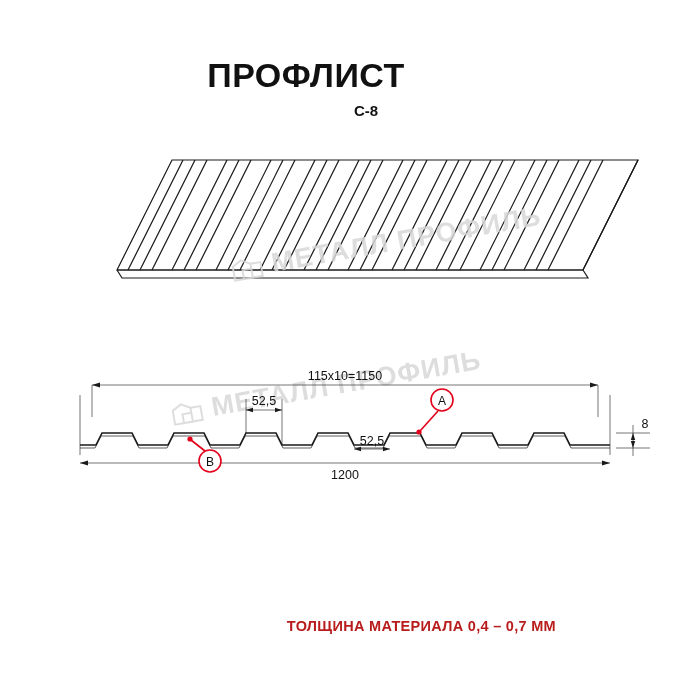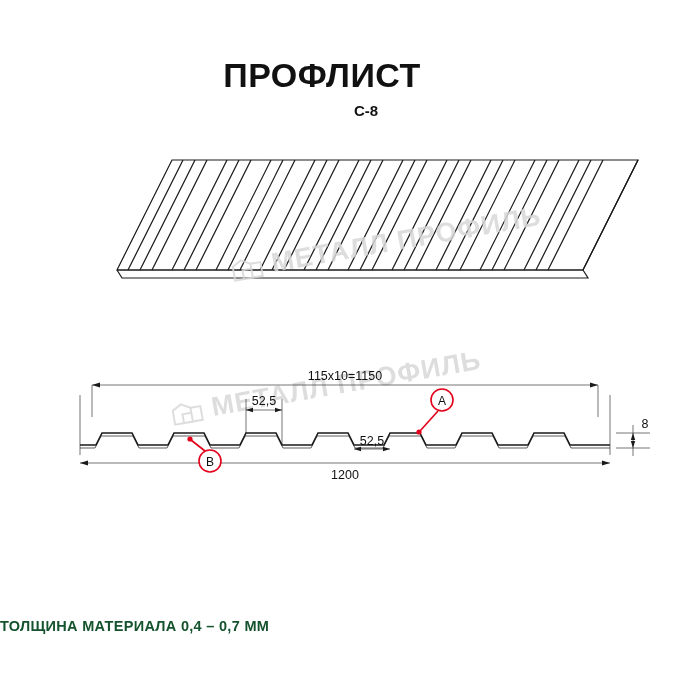--- a/index.html
+++ b/index.html
@@ -23,21 +23,20 @@
   .title {
     position: absolute;
     top: 56px;
     left: 0;
     width: 612px;
     text-align: center;
     font-size: 34px;
     font-weight: bold;
     letter-spacing: 0.5px;
     color: #111111;
-    padding-left: 16px;
   }
   .subtitle {
     position: absolute;
     top: 102px;
     left: 16px;
     width: 700px;
     text-align: center;
     font-size: 15px;
     font-weight: bold;
     color: #111111;
@@ -54,24 +53,24 @@
     top: 355px;
     left: 50px;
     width: 610px;
     height: 140px;
   }
   .footer {
     position: absolute;
     top: 618px;
     left: 0;
     width: 556px;
-    text-align: left;
+    text-align: right;
     font-size: 14.5px;
     font-weight: bold;
-    color: #14532d;
+    color: #b91c1c;
     letter-spacing: 0.3px;
   }
   .watermark {
     position: absolute;
     pointer-events: none;
     color: #d8d8d8;
     font-weight: bold;
     font-size: 27px;
     letter-spacing: 1px;
     white-space: nowrap;

